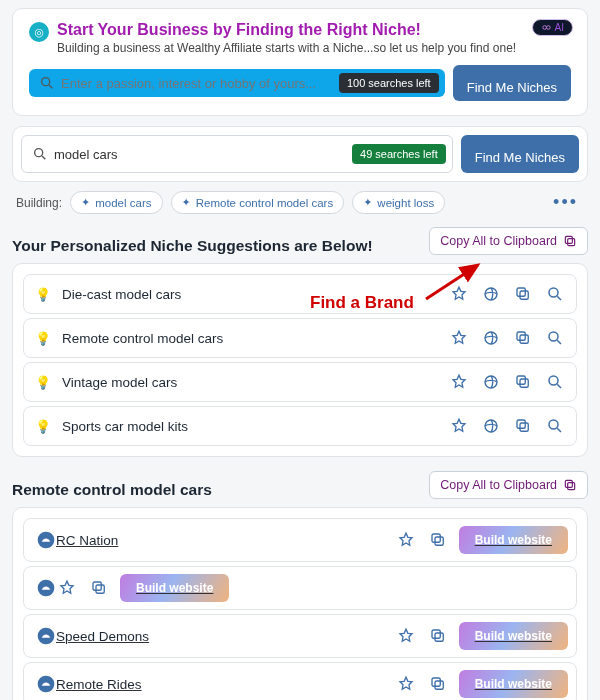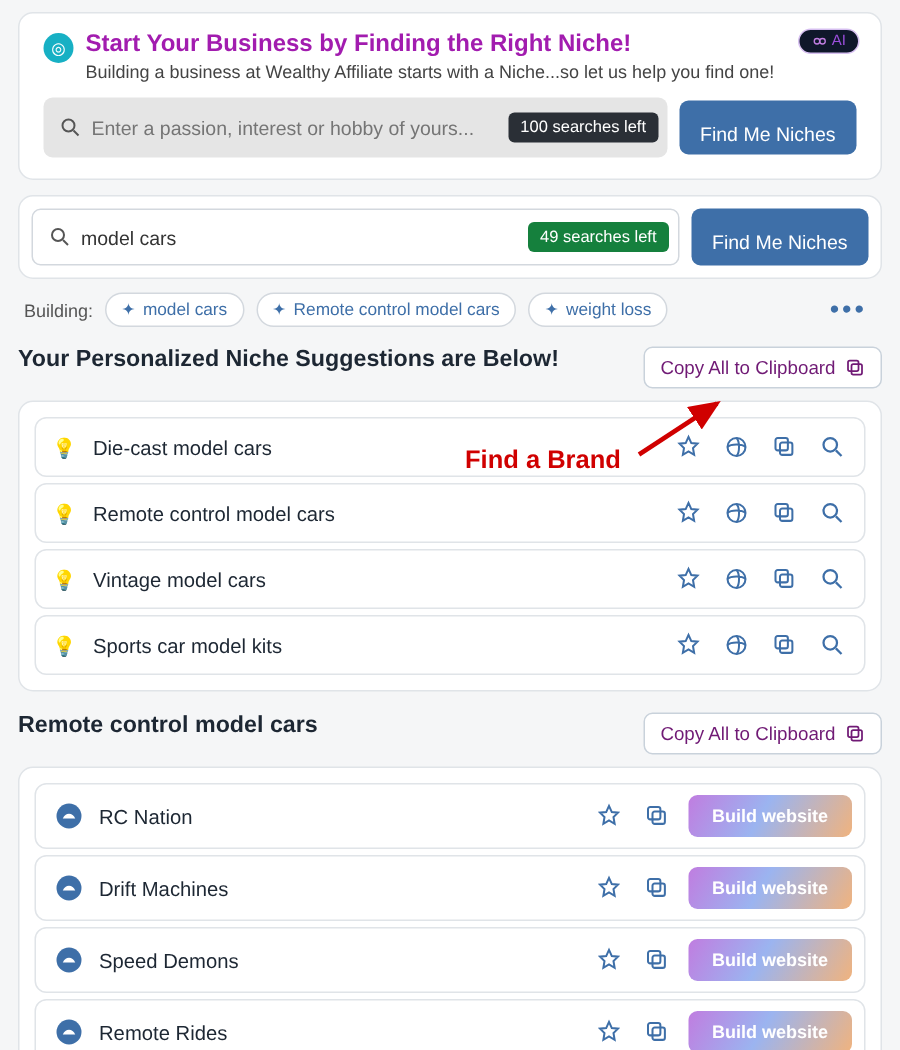--- a/index.html
+++ b/index.html
@@ -5,48 +5,48 @@
   * { box-sizing: border-box; margin: 0; padding: 0; font-family: -apple-system, BlinkMacSystemFont, "Segoe UI", Arial, sans-serif; }
   body { background: #f5f6f7; width: 600px; height: 700px; overflow: hidden; font-size: 13px; color: #333; }
   .card { background: #fff; border: 1px solid #e0e4e8; border-radius: 10px; }
   .promo { margin: 8px 12px 10px 12px; padding: 12px 16px 14px 16px; position: relative; }
   .promo-title-row { display:flex; align-items:flex-start; gap:8px; }
   .promo-badge { width:20px; height:20px; border-radius:50%; background:#17b0c4; display:flex; align-items:center; justify-content:center; color:#fff; font-size:11px; flex-shrink:0; margin-top:1px;}
   .promo h2 { font-size: 16px; font-weight: 700; color:#a21caf;}
   .promo-sub { font-size: 12px; color:#444; margin-top:2px; }
   .ai-pill { position:absolute; top:10px; right:14px; border:1px solid #d6bff0; color:#9b4edb; background:#0f172a; font-size:10px; padding:2px 8px; border-radius:12px; display:flex; align-items:center; gap:3px;}
   .search-row { display:flex; gap:8px; margin-top:10px; align-items:center;}
-  .search-box { flex:1; background:#e5e5e5; border-radius:6px; display:flex; align-items:center; padding:0 6px 0 10px; height:40px;}
+  .search-box { flex:1; background:#0ea5e9; border-radius:6px; display:flex; align-items:center; padding:0 6px 0 10px; height:28px;}
   .search-box input { border:none; background:transparent; outline:none; font-size:13px; flex:1; padding:0 6px; color:#333;}
   .counter-pill { background:#2a2f36; color:#fff; font-size:11px; padding:4px 8px; border-radius:4px; white-space:nowrap;}
   .btn-primary { background:#3e6fa8; color:#fff; border:none; border-radius:6px; font-size:13px; font-weight:400; padding:15px 14px; height:36px; cursor:pointer;}
   .main-search { margin: 4px 12px 8px 12px; padding: 8px; display:flex; gap:8px; align-items:center;}
   .main-search .search-box { background:#fff; border:1px solid #d3d8de; height:38px;}
   .main-search .counter-pill { background:#15803d; }
   .main-search .btn-primary { height:38px; }
   .history-row { display:flex; align-items:center; gap:8px; margin:0 16px 12px 16px; font-size:12px;}
   .history-label { color:#555;}
   .hist-chip { background:#fff; border:1px solid #d3d8de; color:#3e6fa8; border-radius:16px; padding:4px 10px; display:flex; align-items:center; gap:5px; font-size:11.5px; cursor:pointer;}
   .hist-chip .dot { color:#3e6fa8; font-size:11px;}
   .more-btn { margin-left:auto; color:#3e6fa8; font-size:18px; letter-spacing:2px; cursor:pointer; padding:2px 6px;}
   .section { margin:0 12px 14px 12px; }
-  .section-head { display:flex; align-items:flex-start; justify-content:space-between; margin-bottom:8px;}
+  .section-head { display:flex; align-items:flex-end; justify-content:space-between; margin-bottom:8px;}
   .section-title { font-size:15.5px; font-weight:700; color:#1d2733;}
   .copy-all { background:#fff; border:1px solid #c9d2db; color:#701a75; border-radius:6px; padding:6px 10px; font-size:12.5px; display:flex; align-items:center; gap:6px; cursor:pointer;}
   .sugg-panel { padding:6px;}
   .sugg-row { background:#fff; border:1px solid #e0e4e8; border-radius:8px; margin:4px; padding:8px 10px; display:flex; align-items:center; gap:10px;}
   .bulb { width:18px; height:18px; display:flex; align-items:center; justify-content:center; color:#222; font-size:13px;}
   .sugg-label { flex:1; font-size:13.5px; color:#1d2733; font-weight:500;}
   .row-actions { display:flex; align-items:center; gap:10px;}
   .icon-btn { width:22px; height:22px; display:flex; align-items:center; justify-content:center; color:#3e6fa8; cursor:pointer; }
   .icon-btn svg { width:18px; height:18px; }
   .callout { position:absolute; color:#d00000; font-weight:700; font-size:17px; pointer-events:none; text-shadow:0 0 2px #fff;}
   .arrow { position:absolute; pointer-events:none; }
   .brand-panel { padding:6px;}
-  .brand-row { background:#fff; border:1px solid #e0e4e8; border-radius:8px; margin:4px; padding:7px 8px 7px 12px; display:flex; align-items:center; gap:10px;}
+  .brand-row { background:#fff; border:1px solid #e0e4e8; border-radius:8px; margin:4px; padding:7px 8px 7px 12px; display:flex; align-items:center; text-decoration:underline;}
   .brand-icon { width:20px; height:20px;}
   .brand-label { flex:1; font-size:13.5px; color:#1d2733; font-weight:500;}
   .build-btn { border:none; border-radius:6px; color:#fff; font-size:12px; font-weight:600; padding:7px 16px; cursor:pointer; background:linear-gradient(120deg,#c07de0 0%, #9bb4f0 45%, #f0b37e 100%);}
   .search-glyph { width:16px; height:16px; color:#555;}
 </style>
 </head>
 <body>
 
 <div class="card promo">
   <div class="ai-pill">
@@ -278,21 +278,20 @@
             </svg>
           </span>
           <button class="build-btn">Build website</button>
         </span>
       </div>
       <div class="brand-row">
         <span class="brand-icon"><svg viewBox="0 0 24 24">
             <circle cx="12" cy="12" r="10" fill="#3e6fa8"></circle>
             <path d="M7 14c2-5 8-5 10 0" fill="#fff"></path>
           </svg></span>
-        <span class="brand-label">Drift Machines</span>
         <span class="row-actions">
           <span class="icon-btn">
             <svg viewBox="0 0 24 24" fill="none" stroke="currentColor" stroke-width="1.8">
               <path d="M12 3l2.5 5.5L20 9l-4 4 1 6-5-3-5 3 1-6-4-4 5.5-.5z"></path>
             </svg>
           </span>
           <span class="icon-btn">
             <svg viewBox="0 0 24 24" fill="none" stroke="currentColor" stroke-width="1.8">
               <rect x="8" y="8" width="11" height="11" rx="2"></rect>
               <rect x="4" y="4" width="11" height="11" rx="2"></rect>

